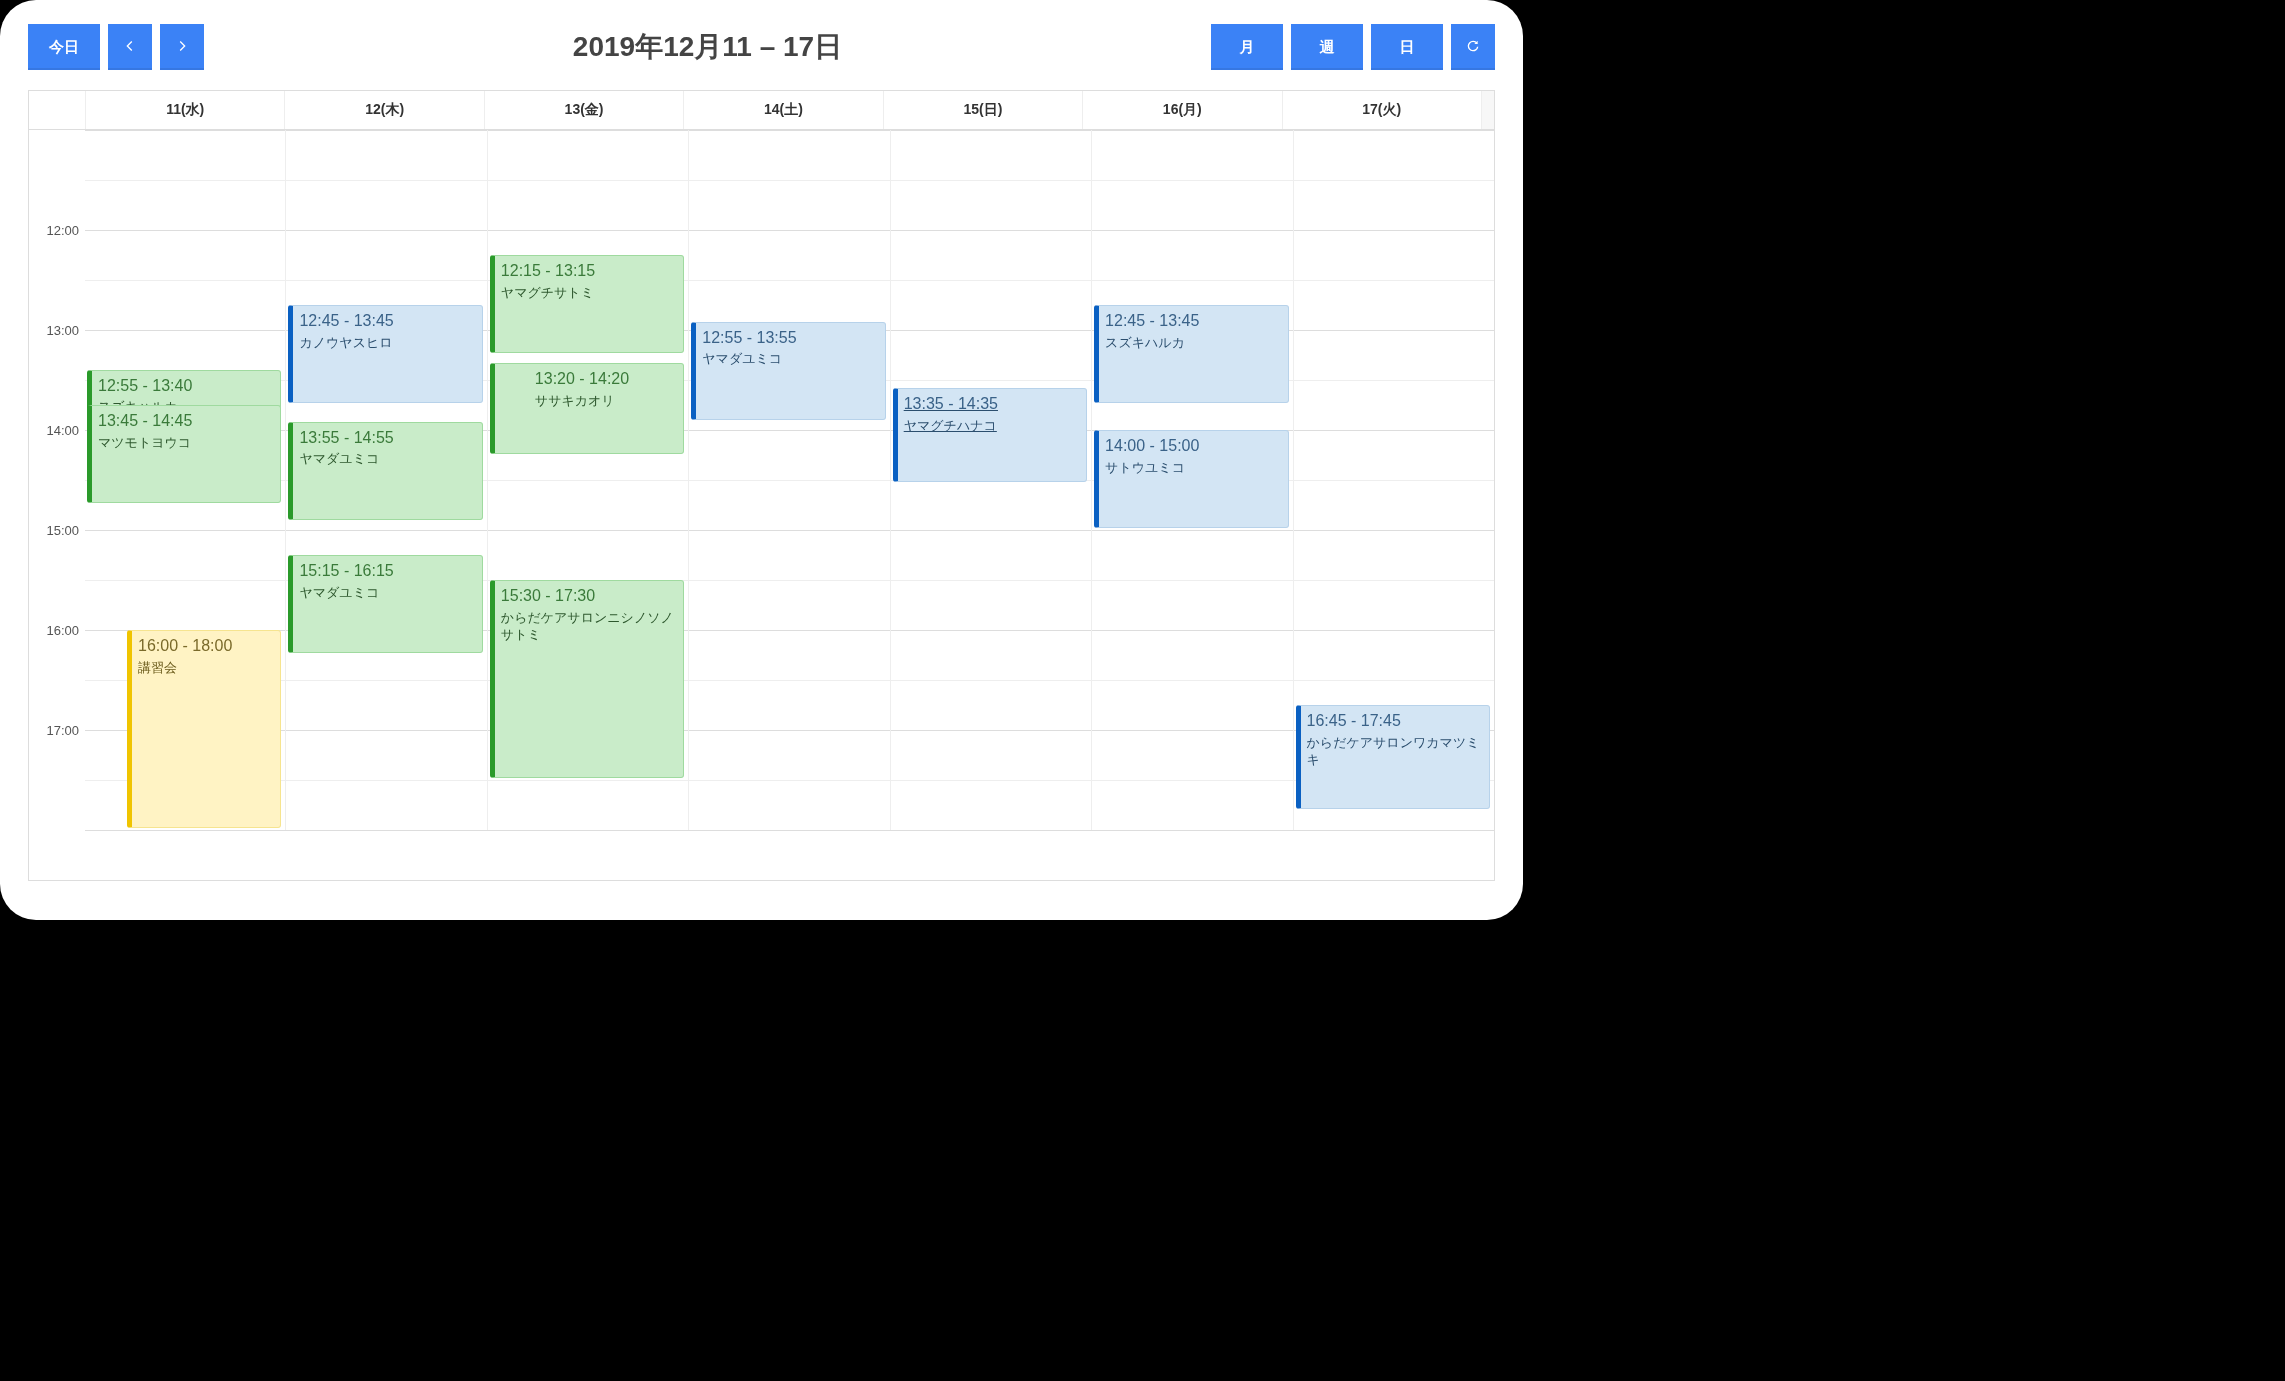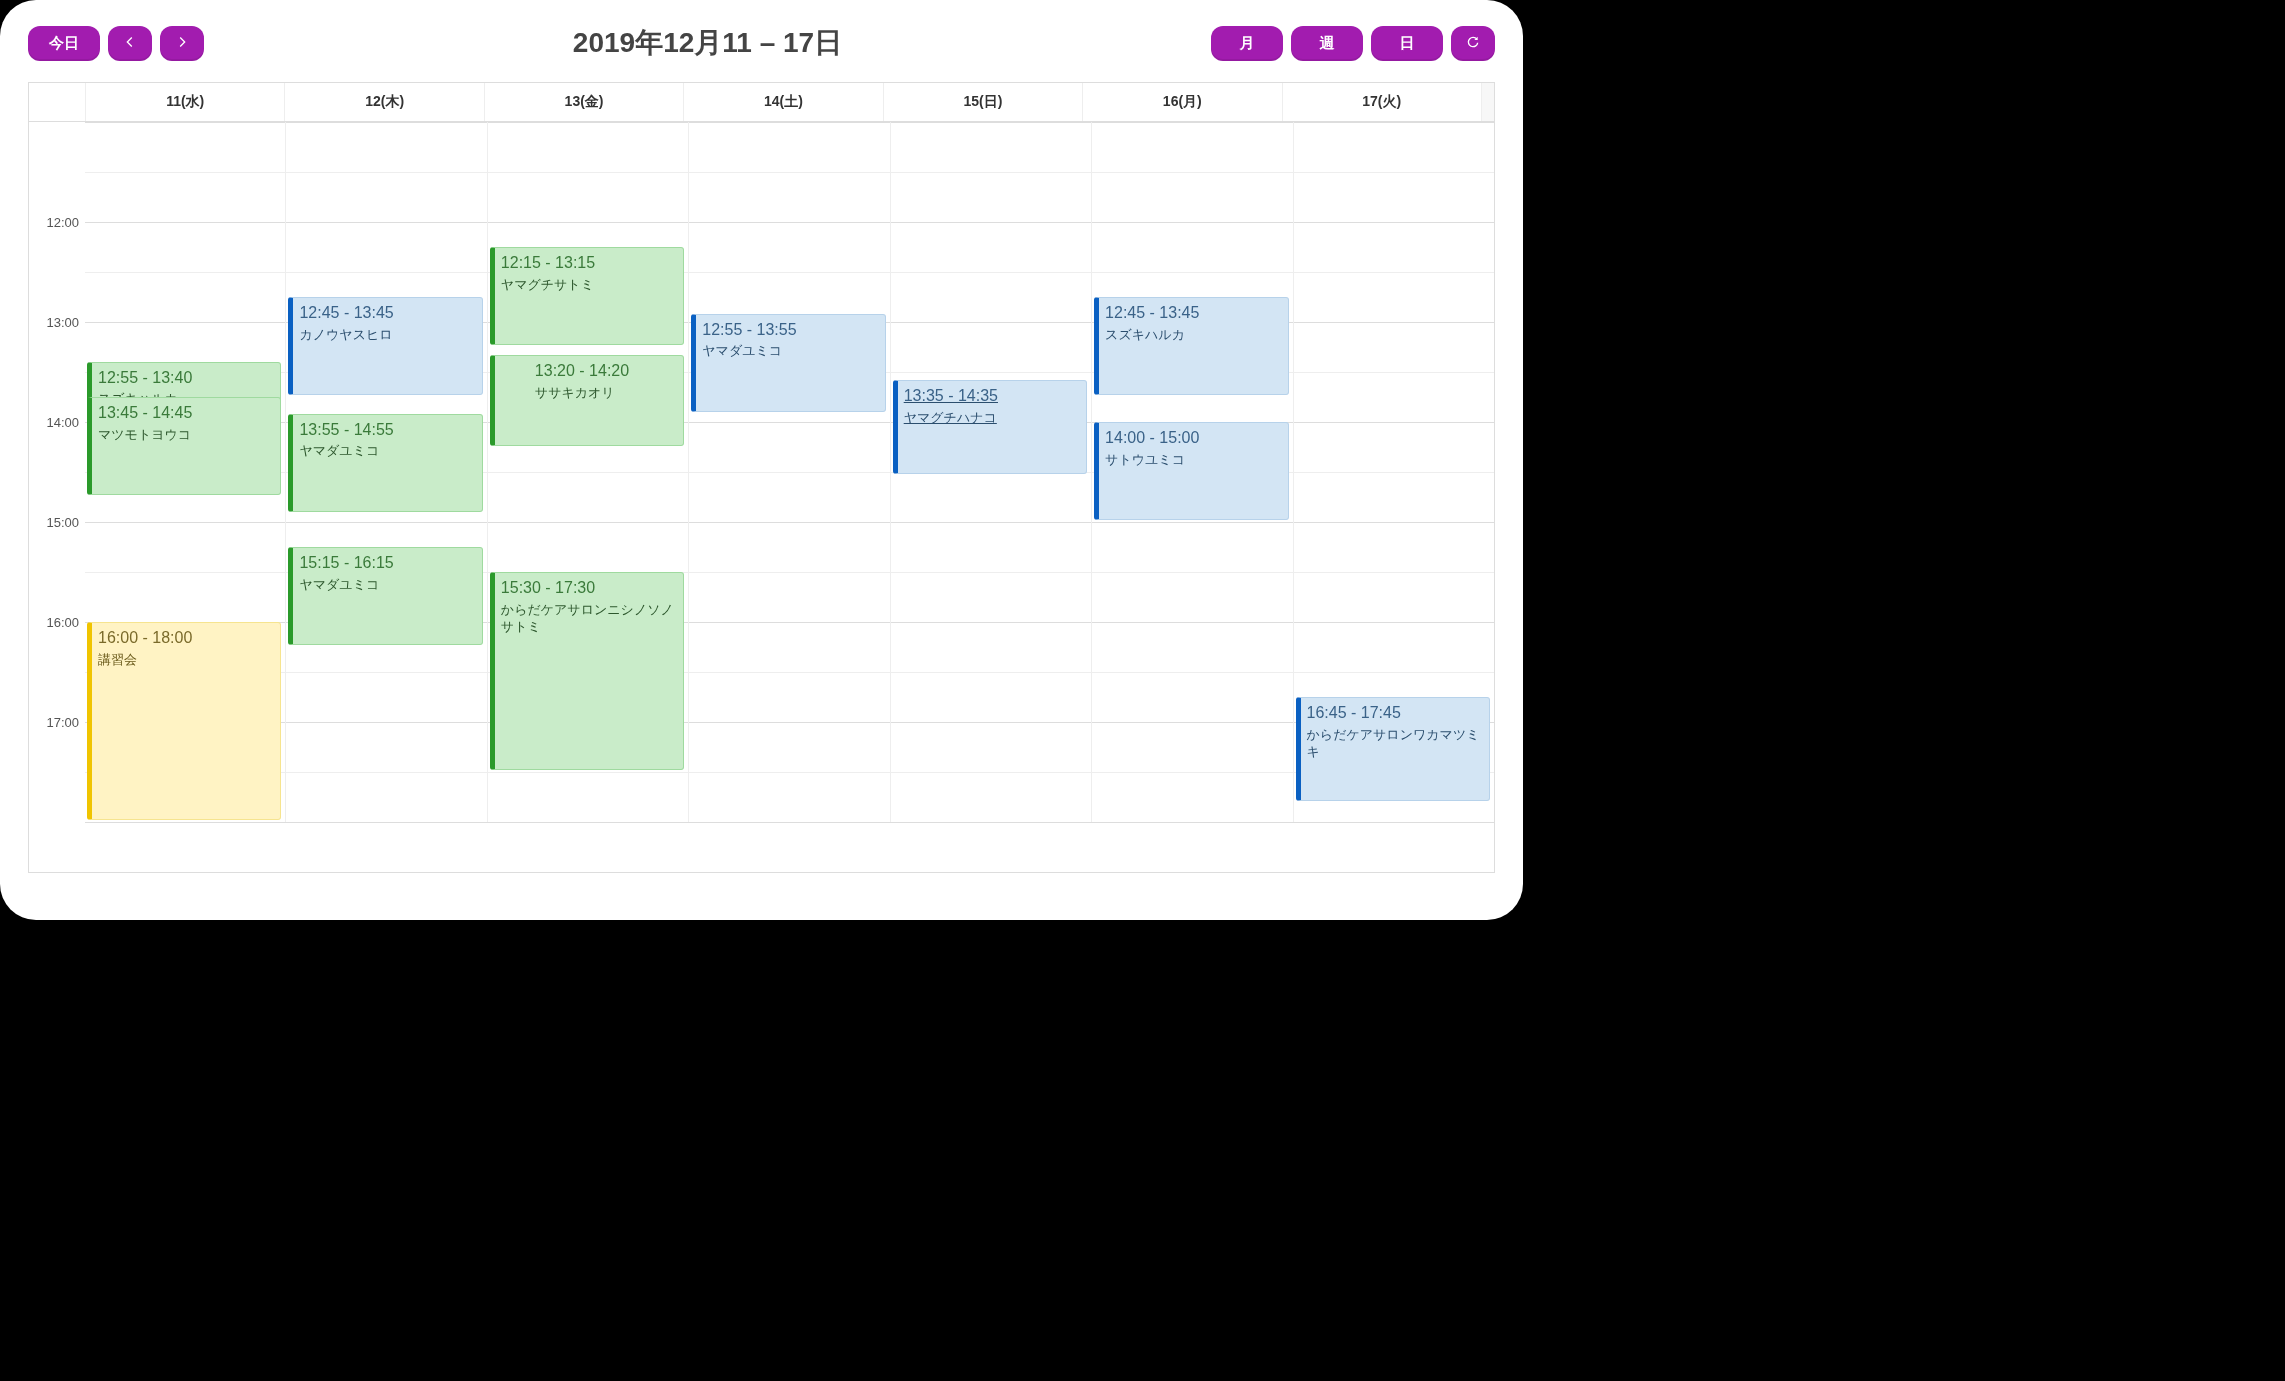--- a/index.html
+++ b/index.html
@@ -31,25 +31,25 @@
     margin-bottom: 20px;
   }
   .tb-left, .tb-right {
     display: flex;
     gap: 8px;
   }
   .btn {
     display: inline-flex;
     align-items: center;
     justify-content: center;
-    height: 35px;
+    height: 46px;
     min-width: 44px;
     padding: 0 14px;
-    border-radius: 12px;
-    background: #a21caf;
+    border-radius: 0;
+    background: #3b82f6;
     color: #fff;
     font-size: 15px;
     font-weight: 600;
     cursor: pointer;
     user-select: none;
     border: none;
     box-shadow: inset 0 -2px 0 rgba(0,0,0,0.08);
   }
   .btn.icon-only { padding: 0; width: 44px; }
   .btn svg { width: 16px; height: 16px; fill: #fff; }
@@ -178,20 +178,21 @@
     border: 1px solid #b7d2ea;
     border-left: 5px solid #0a60c2;
     color: #2b4e6e;
   }
   .event.blue .ev-time { color: #3a6288; }
   .event.yellow {
     background: #fff3c4;
     border: 1px solid #f6e48f;
     border-left: 5px solid #f0c400;
     color: #6a5a1a;
+    margin-left: 40px;
   }
   .event.yellow .ev-time { color: #7a6a2a; }
 
   
   .cal-scroll::-webkit-scrollbar { width: 12px; }
   .cal-scroll::-webkit-scrollbar-track { background: transparent; }
   .cal-scroll::-webkit-scrollbar-thumb { background: #c9c9c9; border-radius: 6px; }
 </style>
 </head>
 <body>

